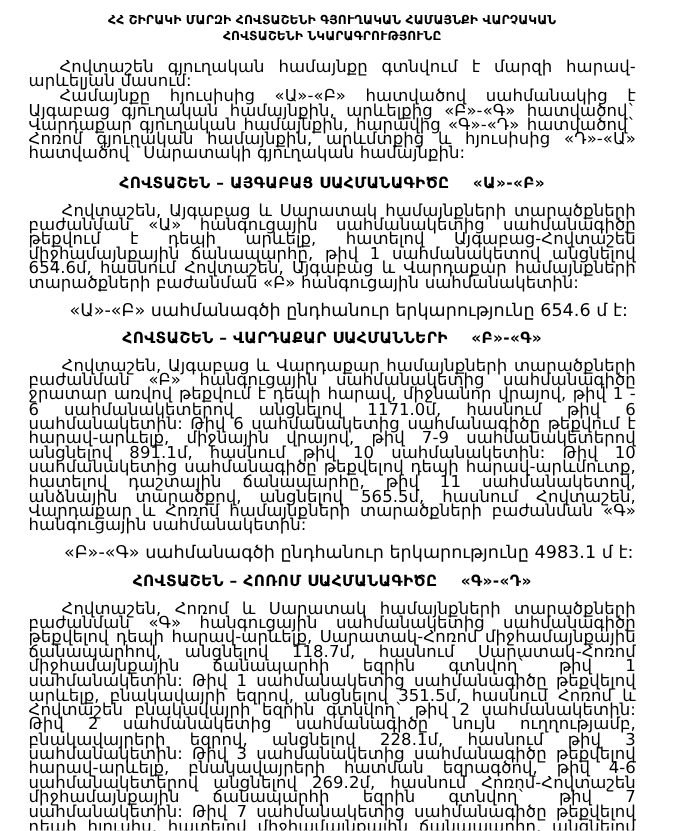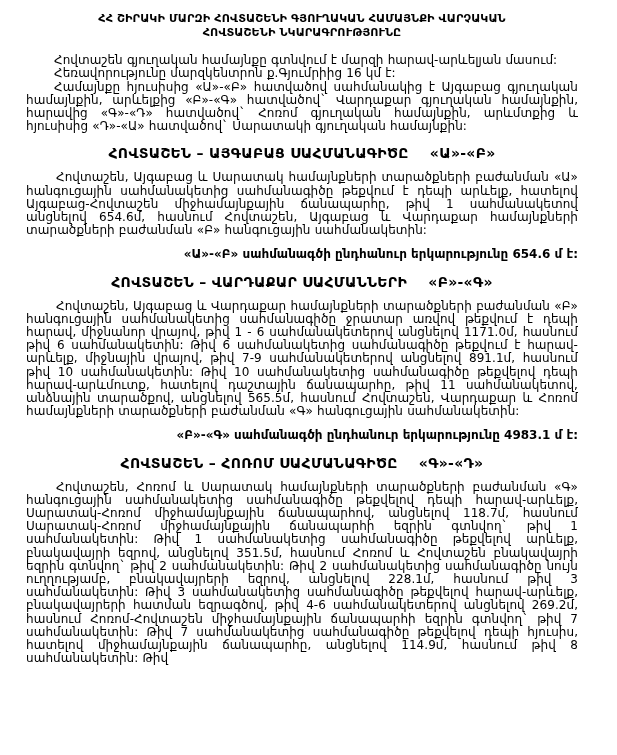--- a/index.html
+++ b/index.html
@@ -27,21 +27,21 @@
     font-size: 11.2px;
     line-height: 13.6px;
     letter-spacing: 0.1px;
     margin: 6px 0 0 0;
     padding: 0 18px;
   }
   .doc-title .line2 {
     display: block;
   }
   p.body-par {
-    font-size: 12px;
+    font-size: 15px;
     line-height: 13.2px;
     text-align: justify;
     text-indent: 30px;
     margin: 0;
     padding: 0;
     letter-spacing: 0.05px;
     word-spacing: 0.3px;
   }
   .gap-sm { height: 11px; }
   .gap-md { height: 13px; }
@@ -55,43 +55,42 @@
     font-weight: bold;
     font-size: 14px;
     line-height: 14px;
     margin: 0;
     letter-spacing: 0.3px;
   }
   .section-head .quoted {
     margin-left: 16px;
   }
   p.summary-par {
-    font-size: 12px;
+    font-size: 16px;
     line-height: 13.2px;
-    font-weight: bold;
+    font-weight: normal;
     text-indent: 30px;
     margin: 0;
-    text-align: right;
+    text-align: center;
   }
 </style>
 </head>
 <body>
 
 <div class="page">
 
   <div class="doc-title">
     <span>ՀՀ ՇԻՐԱԿԻ ՄԱՐԶԻ ՀՈՎՏԱՇԵՆԻ ԳՅՈՒՂԱԿԱՆ ՀԱՄԱՅՆՔԻ ՎԱՐՉԱԿԱՆ</span>
     <span class="line2">ՀՈՎՏԱՇԵՆԻ ՆԿԱՐԱԳՐՈՒԹՅՈՒՆԸ</span>
   </div>
 
   <div class="gap-lg"></div>
 
   <div class="intro-block">
     <p class="body-par">Հովտաշեն գյուղական համայնքը գտնվում է մարզի հարավ-արևելյան մասում:</p>
-    <p class="body-par">Հեռավորությունը մարզկենտրոն ք.Գյումրիից 16 կմ է:</p>
     <p class="body-par">Համայնքը հյուսիսից «Ա»-«Բ» հատվածով սահմանակից է Այգաբաց գյուղական համայնքին, արևելքից «Բ»-«Գ» հատվածով` Վարդաքար գյուղական համայնքին, հարավից «Գ»-«Դ» հատվածով` Հոռոմ գյուղական համայնքին, արևմտքից և հյուսիսից «Դ»-«Ա» հատվածով` Սարատակի գյուղական համայնքին:</p>
   </div>
 
   <div class="gap-md"></div>
 
   <div class="section-head">
     <span>ՀՈՎՏԱՇԵՆ – ԱՅԳԱԲԱՑ ՍԱՀՄԱՆԱԳԻԾԸ</span>
     <span class="quoted">«Ա»-«Բ»</span>
   </div>
 

